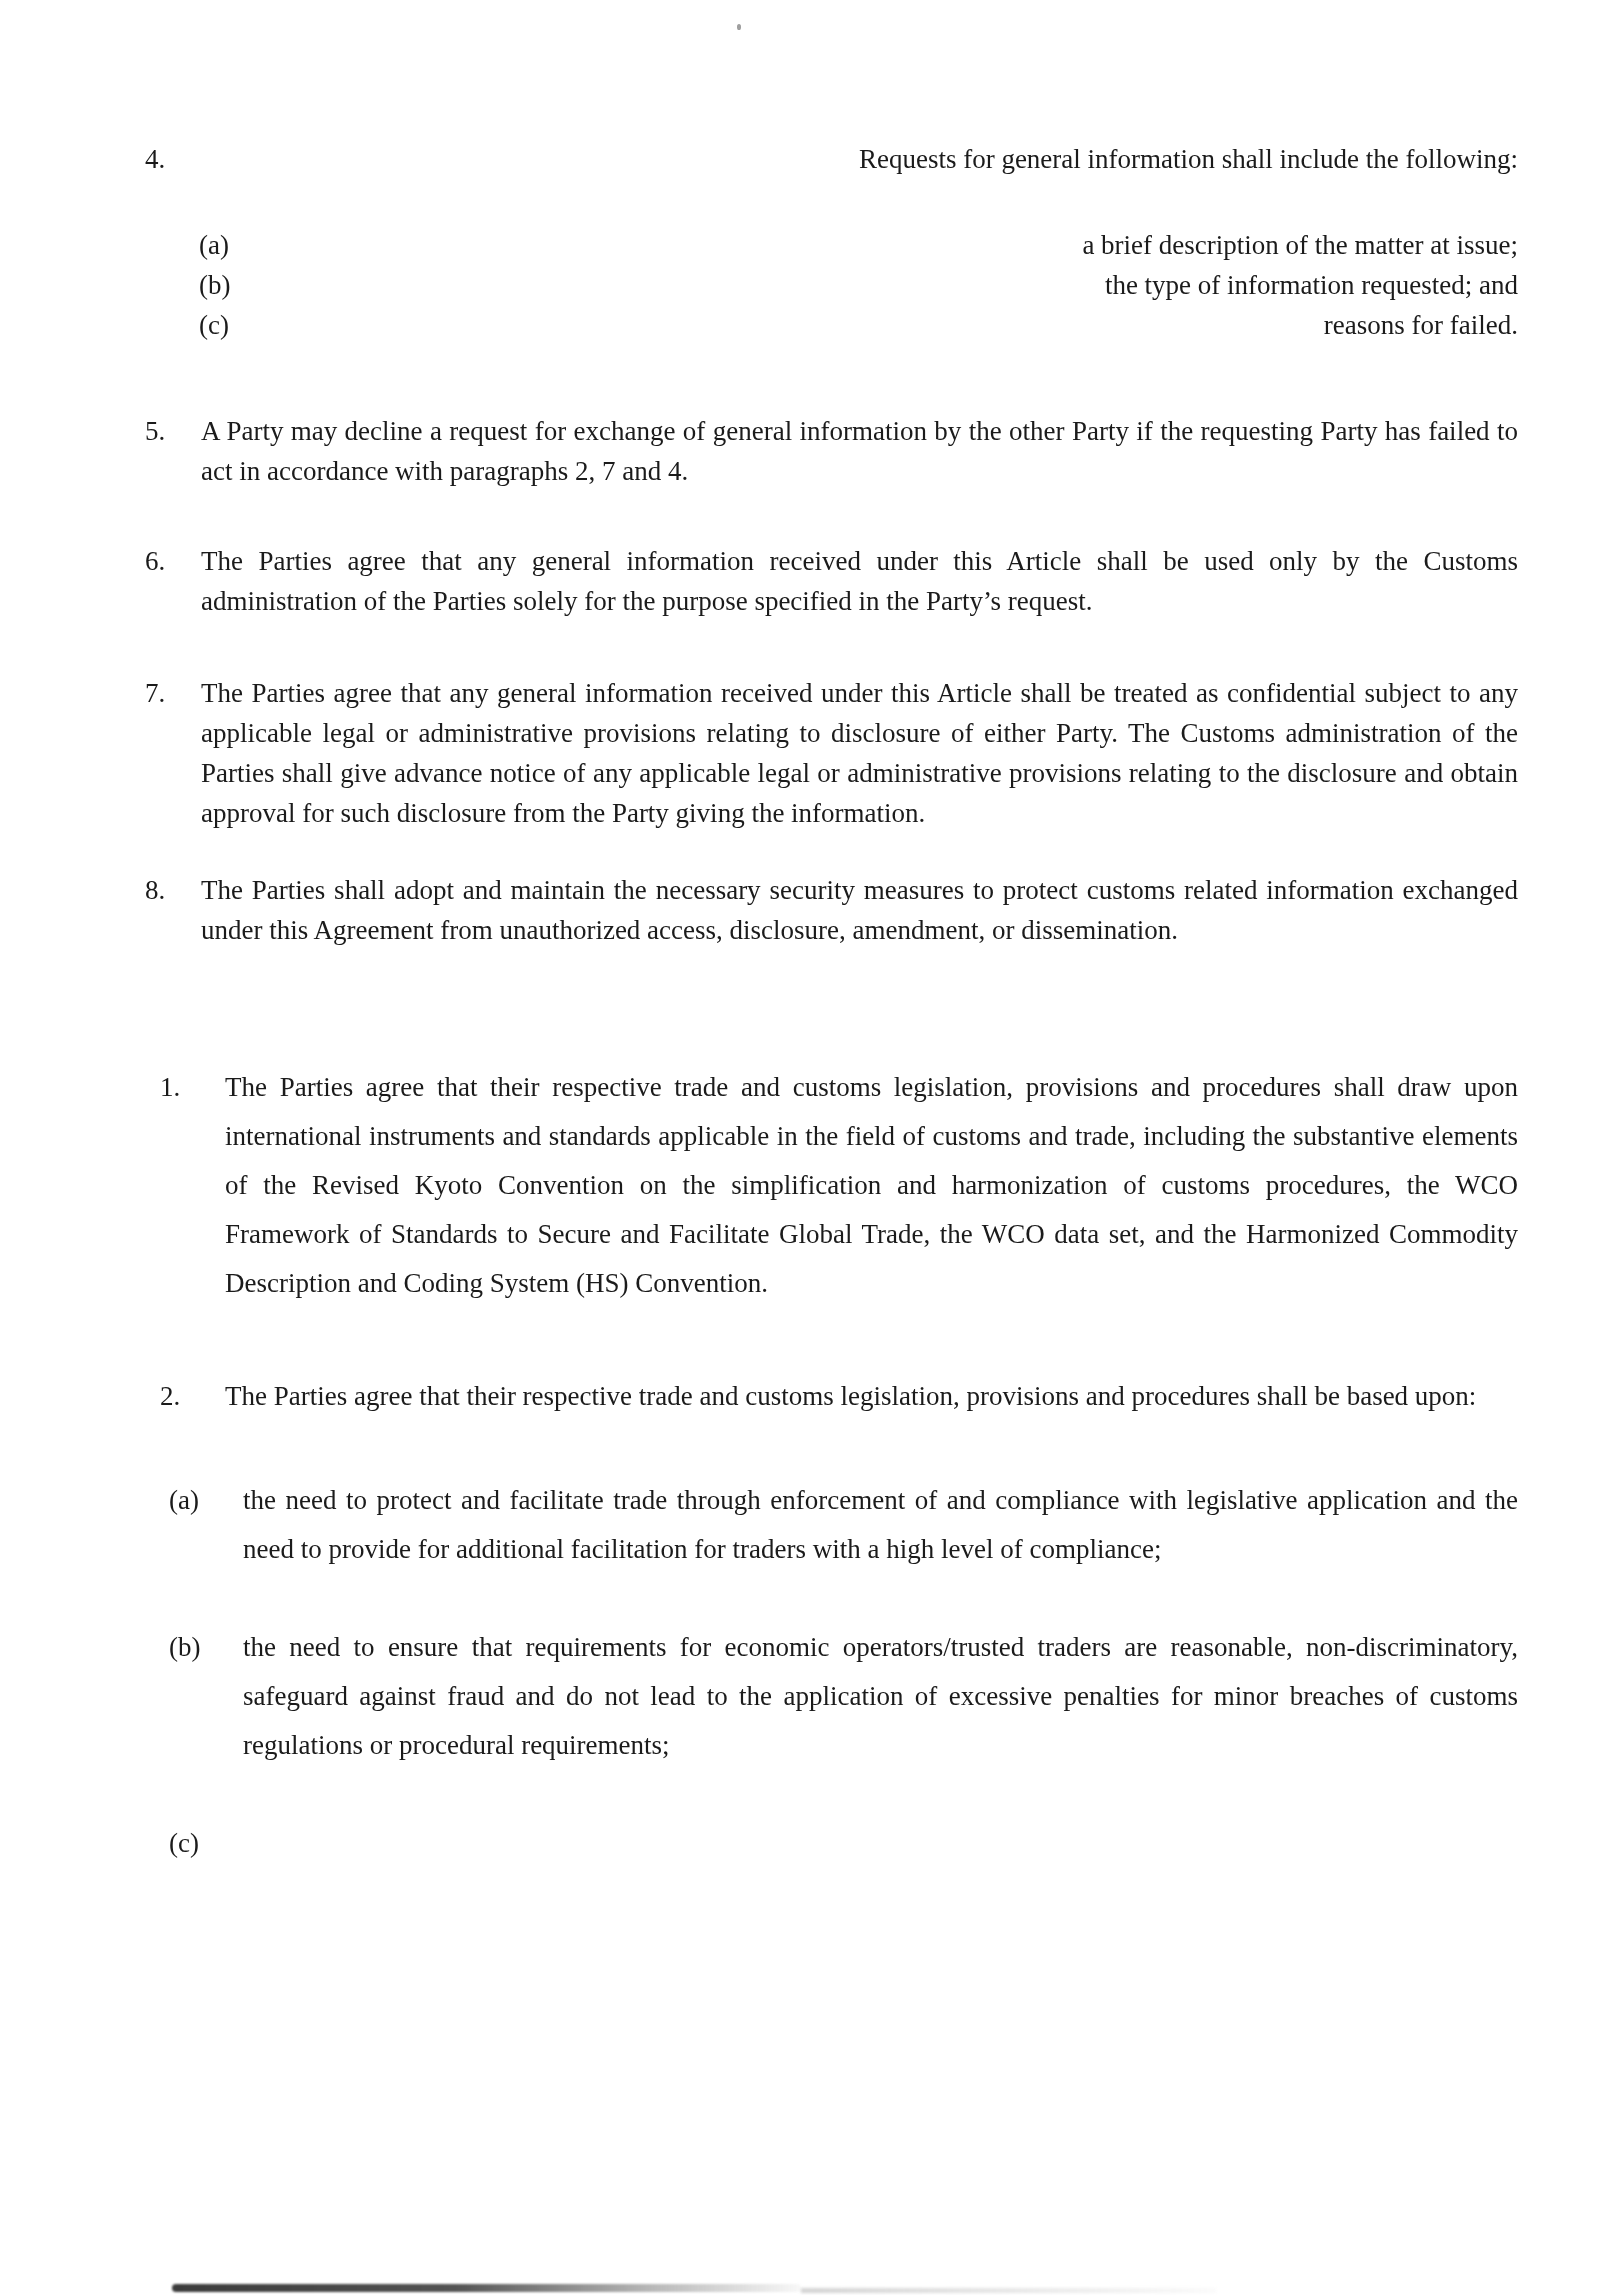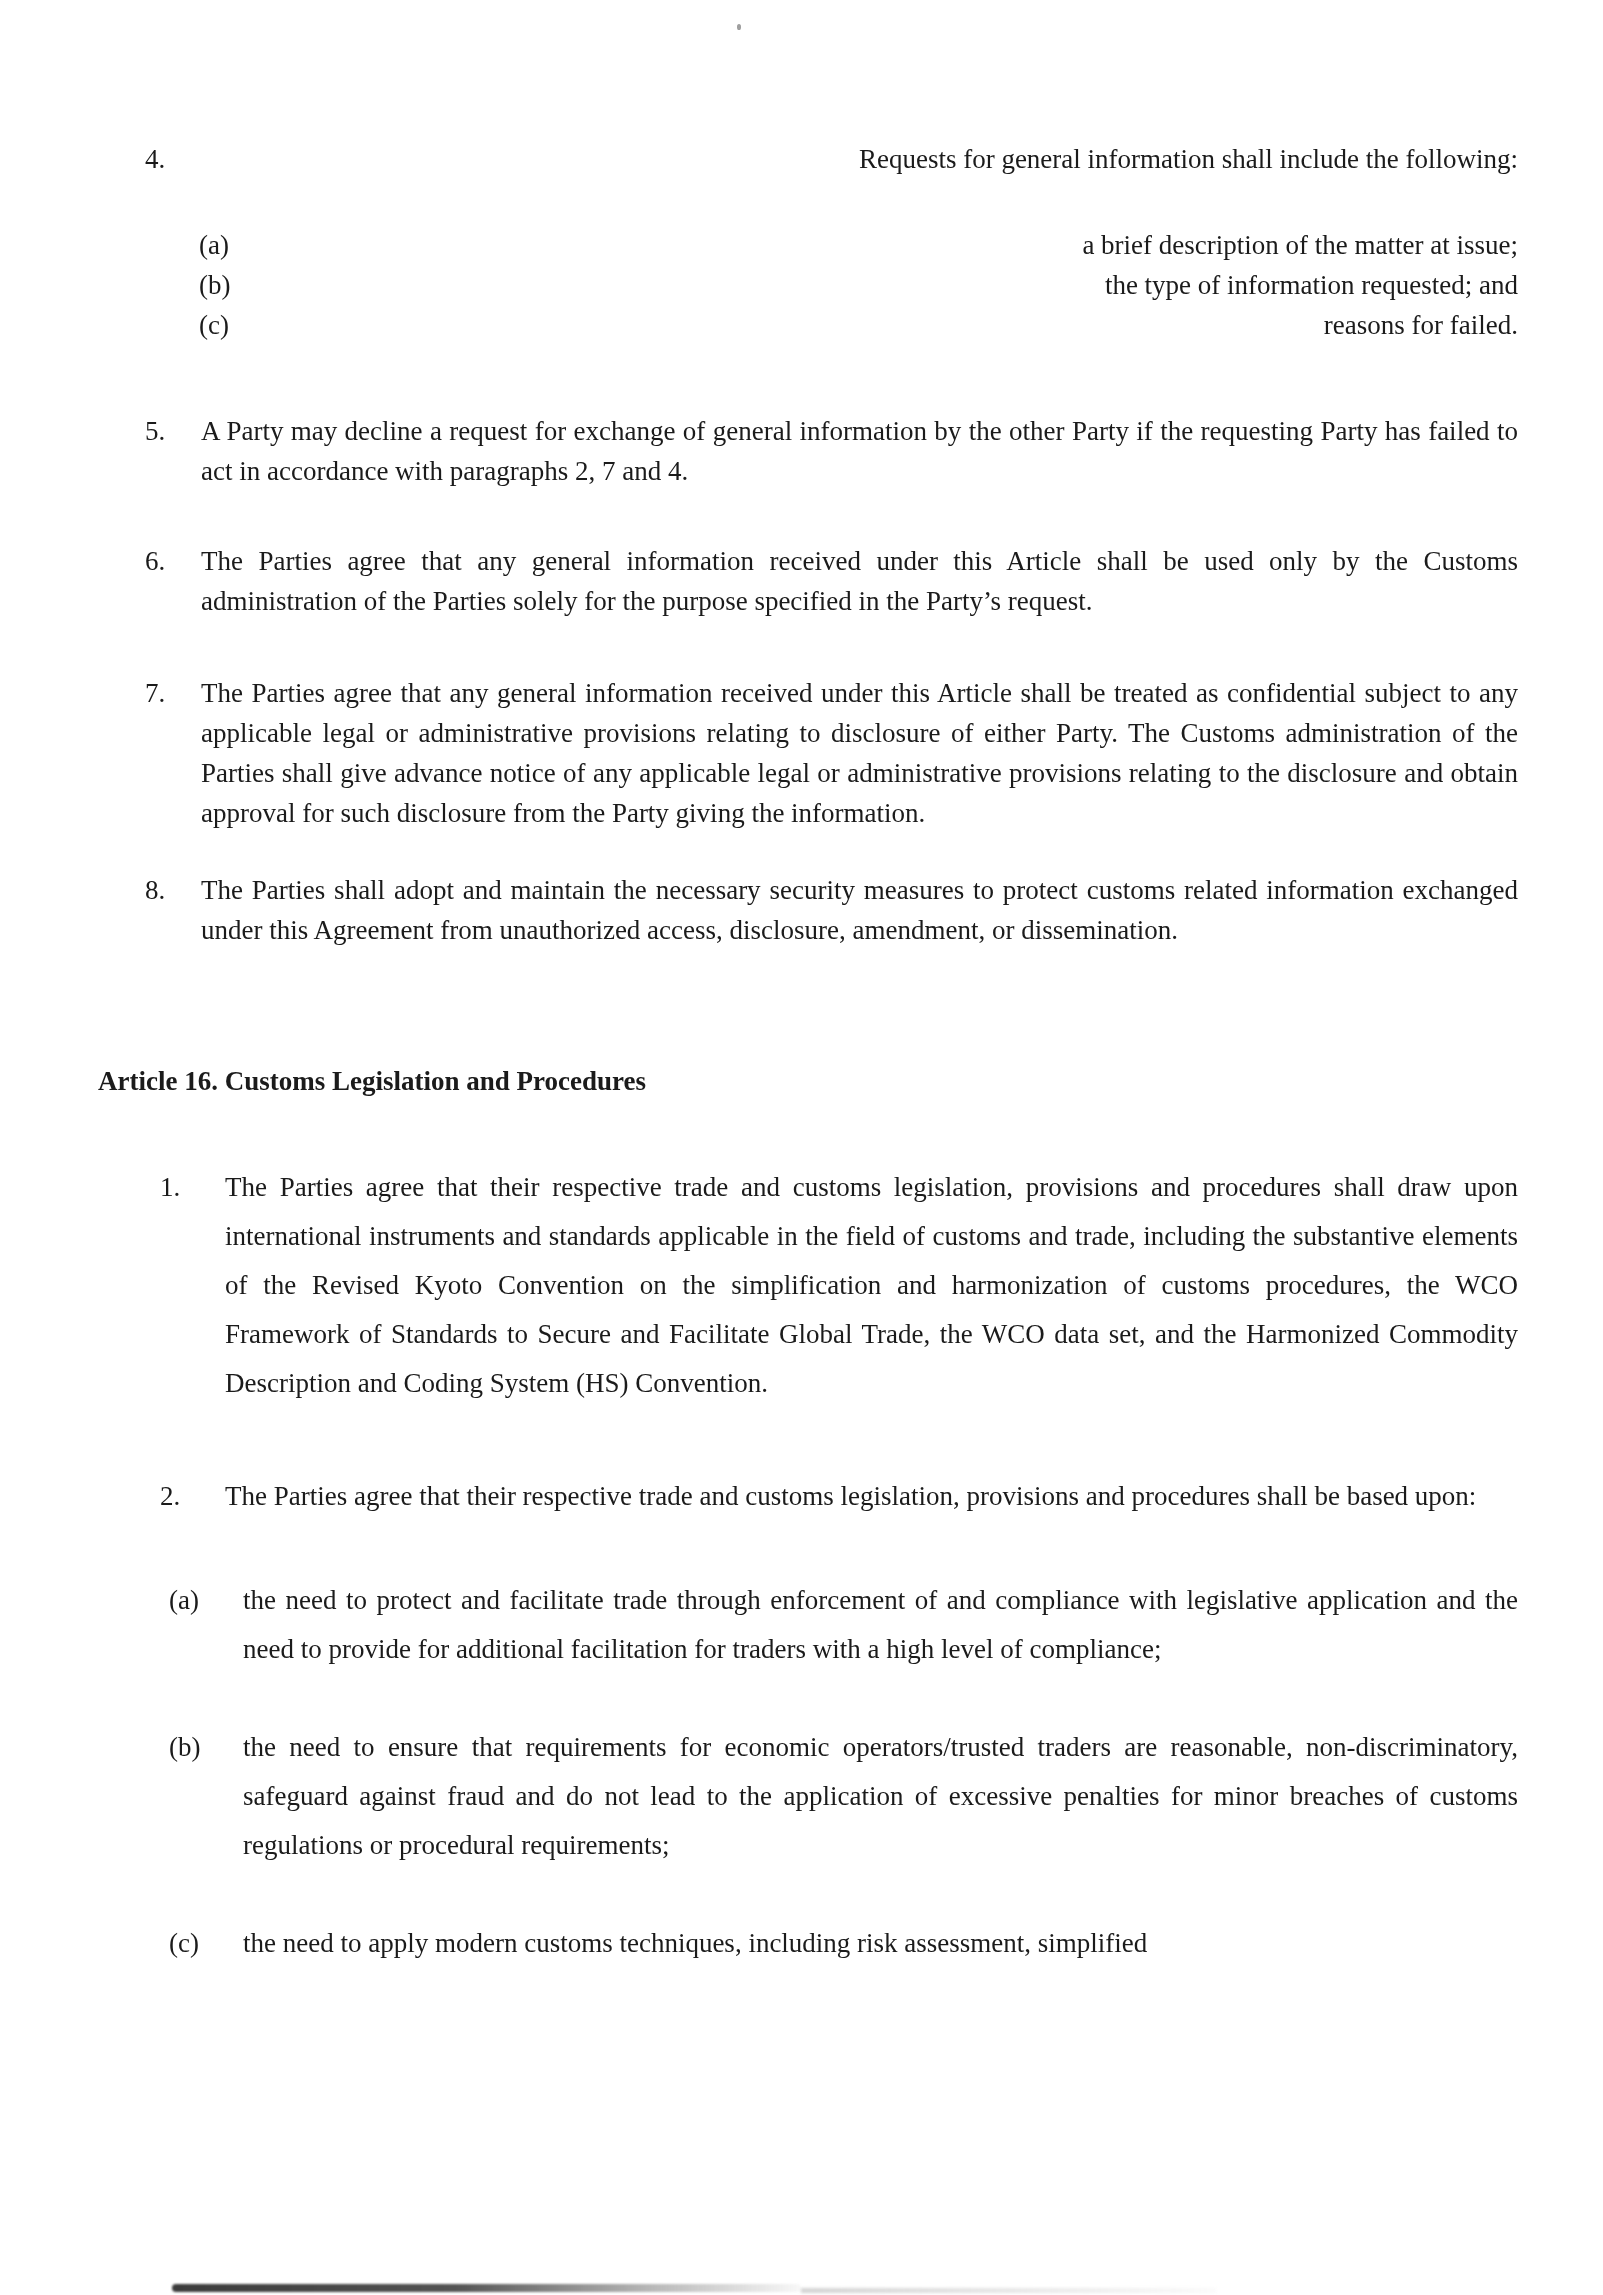--- a/index.html
+++ b/index.html
@@ -156,21 +156,20 @@
 
       <div class="item tight mb-p8">
         <span class="num">8.</span>
         <div class="body-text">The Parties shall adopt and maintain the necessary security measures to protect customs related information exchanged under this Agreement from unauthorized access, disclosure, amendment, or dissemination.</div>
       </div>
 
     </div>
 
     <div class="sec2">
 
-      <div class="heading mb-head">Article 16. Customs Legislation and Procedures</div>
 
       <div class="item loose mb-a1">
         <span class="num">1.</span>
         <div class="body-text">The Parties agree that their respective trade and customs legislation, provisions and procedures shall draw upon international instruments and standards applicable in the field of customs and trade, including the substantive elements of the Revised Kyoto Convention on the simplification and harmonization of customs procedures, the WCO Framework of Standards to Secure and Facilitate Global Trade, the WCO data set, and the Harmonized Commodity Description and Coding System (HS) Convention.</div>
       </div>
 
       <div class="item loose mb-a2">
         <span class="num">2.</span>
         <div class="body-text">The Parties agree that their respective trade and customs legislation, provisions and procedures shall be based upon:</div>
       </div>
@@ -179,21 +178,20 @@
         <div class="subitem mb-suba">
           <span class="lbl">(a)</span>
           <div class="body-text">the need to protect and facilitate trade through enforcement of and compliance with legislative application and the need to provide for additional facilitation for traders with a high level of compliance;</div>
         </div>
         <div class="subitem mb-subb">
           <span class="lbl">(b)</span>
           <div class="body-text">the need to ensure that requirements for economic operators/trusted traders are reasonable, non-discriminatory, safeguard against fraud and do not lead to the application of excessive penalties for minor breaches of customs regulations or procedural requirements;</div>
         </div>
         <div class="subitem">
           <span class="lbl">(c)</span>
-          <div class="body-text">the need to apply modern customs techniques, including risk assessment, simplified</div>
         </div>
       </div>
 
     </div>
   </div>
 
   <span class="artifact-bottom-streak"></span>
   <span class="artifact-bottom-faint"></span>
 </div>
 

